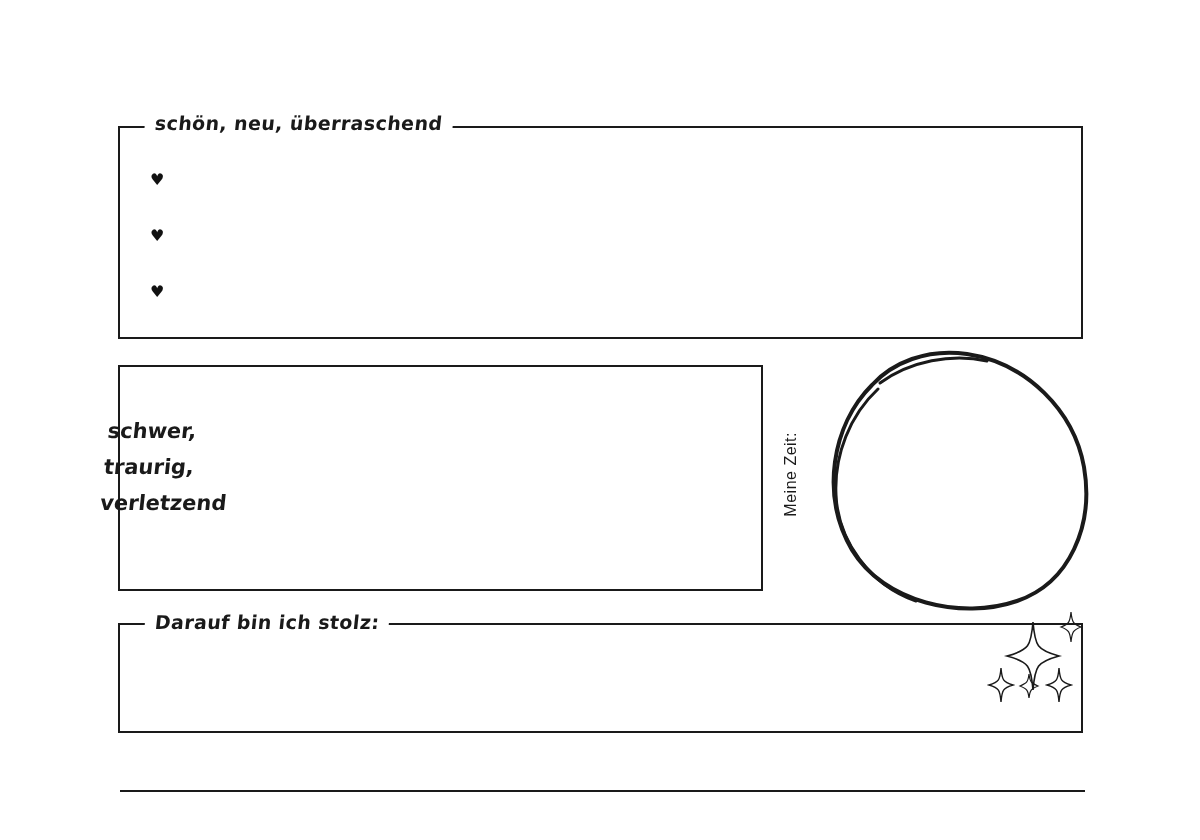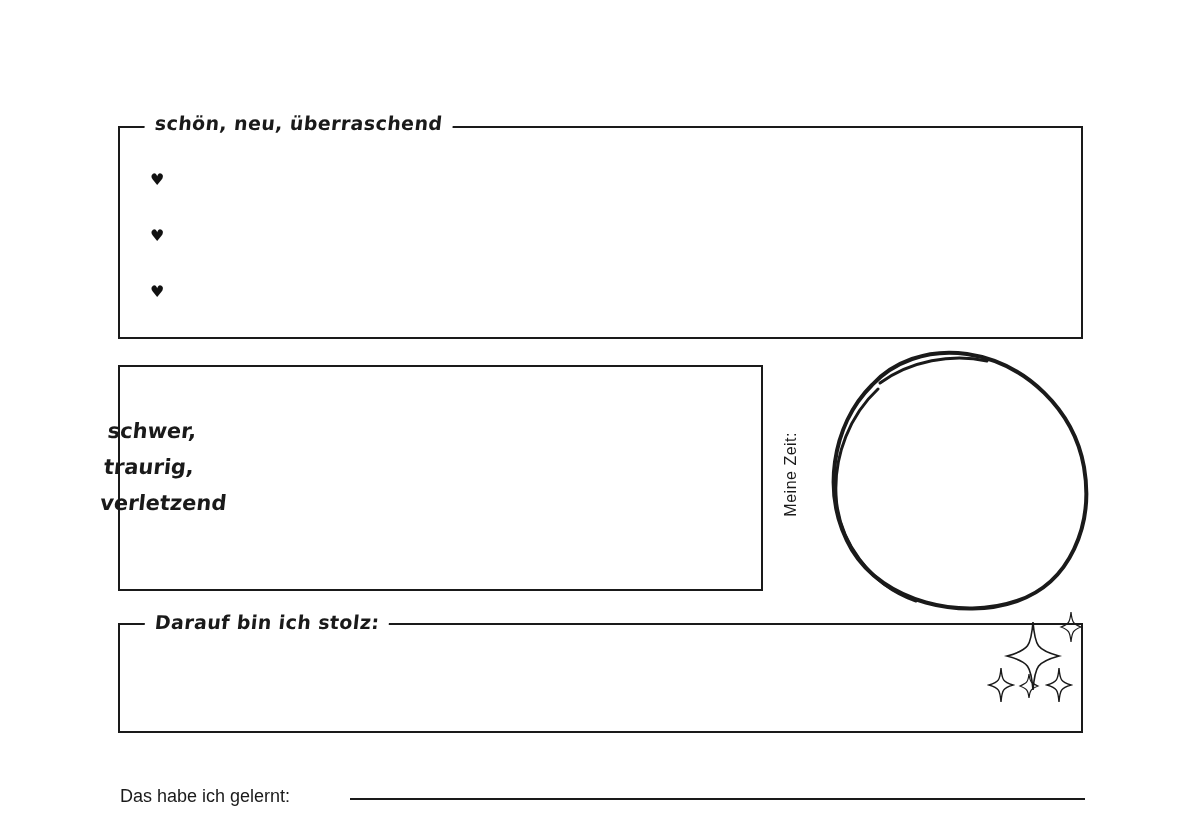--- a/index.html
+++ b/index.html
@@ -202,17 +202,16 @@
     <svg width="110" height="90" viewBox="0 0 110 90" fill="none" xmlns="http://www.w3.org/2000/svg" aria-hidden="true">
       <path d="M58 10 C60 34 62 38 84 44 C62 50 60 54 58 78 C56 54 54 50 32 44 C54 38 56 34 58 10 Z" stroke="#1a1a1a" stroke-width="1.6" fill="none"></path>
       <path d="M84 56 C85 68 86 70 96 73 C86 76 85 78 84 90 C83 78 82 76 72 73 C82 70 83 68 84 56 Z" stroke="#1a1a1a" stroke-width="1.4" fill="none"></path>
       <path d="M26 56 C27 68 28 70 38 73 C28 76 27 78 26 90 C25 78 24 76 14 73 C24 70 25 68 26 56 Z" stroke="#1a1a1a" stroke-width="1.4" fill="none"></path>
       <path d="M96 0 C97 10 98 12 106 15 C98 18 97 20 96 30 C95 20 94 18 86 15 C94 12 95 10 96 0 Z" stroke="#1a1a1a" stroke-width="1.2" fill="none"></path>
       <path d="M54 62 C55 70 56 71 63 74 C56 77 55 78 54 86 C53 78 52 77 45 74 C52 71 53 70 54 62 Z" stroke="#1a1a1a" stroke-width="1.2" fill="none"></path>
     </svg>
   </div>
 
   <div class="footer-row">
-    <div class="footer-label">Das habe ich gelernt:</div>
     <div class="footer-rule"></div>
   </div>
 
 </div>
 
 </body></html>

